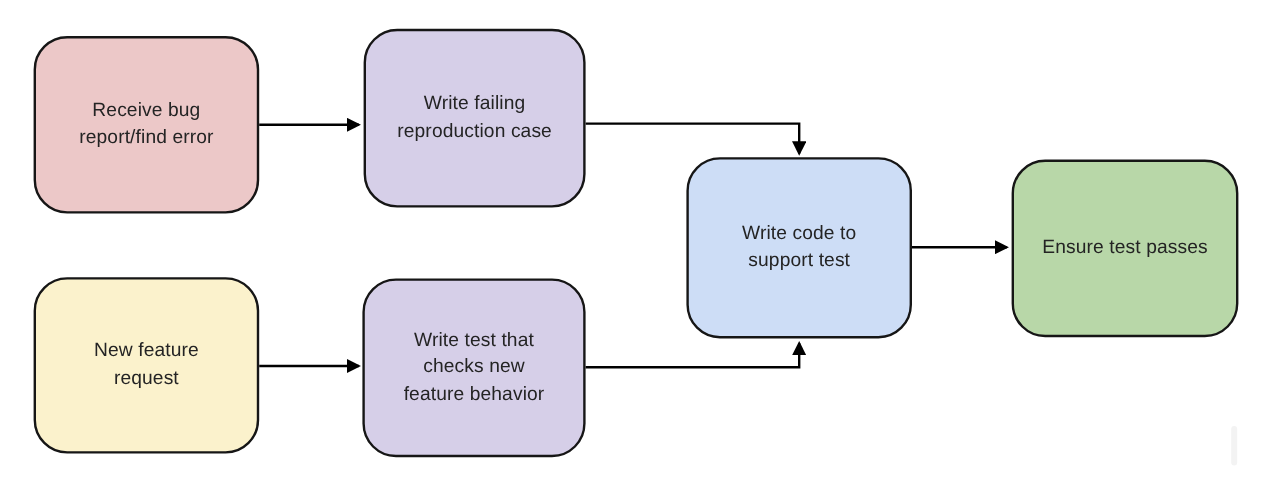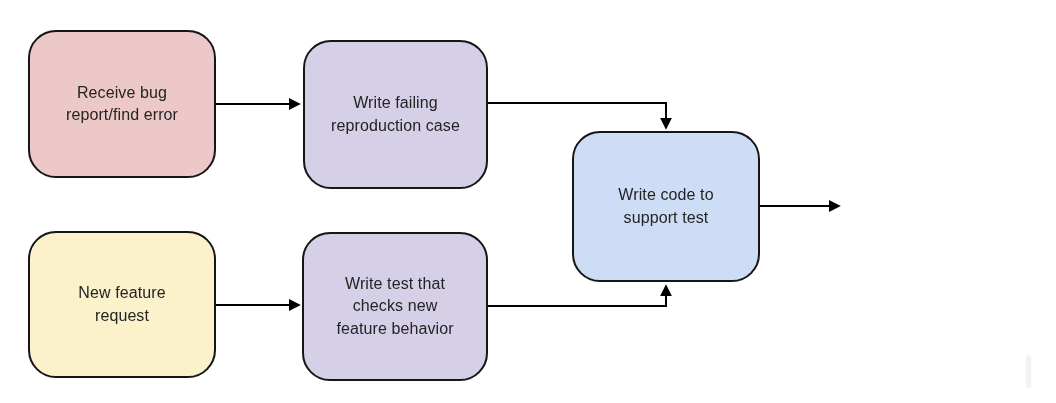--- a/index.html
+++ b/index.html
@@ -65,37 +65,40 @@
     <path class="arrow" d="M216,305 H299" marker-end="url(#arrowhead)" style="stroke: rgb(0, 0, 0);"></path>
     <path class="arrow" d="M488,306 H666 V286" marker-end="url(#arrowhead)" style="stroke: rgb(0, 0, 0);"></path>
     <path class="arrow" d="M760,206 H839" marker-end="url(#arrowhead)" style="stroke: rgb(0, 0, 0);"></path>
   </svg>
 
   <div class="node" style="left: 28px; top: 30px; width: 188px; height: 148px; background-color: rgb(236, 200, 200); border-color: rgb(22, 22, 22);">
     <div class="node-label" style="color: rgb(36, 36, 36);">Receive bug
 report/find error</div>
   </div>
 
-  <div class="node" style="left: 303px; top: 40px; width: 185px; height: 149px; background-color: rgb(214, 207, 232); border-color: rgb(22, 22, 22);">
+  <div class="node" style="left: 303px; top: 24px; width: 185px; height: 149px; background-color: rgb(214, 207, 232); border-color: rgb(22, 22, 22);">
     <div class="node-label" style="color: rgb(36, 36, 36);">Write failing
 reproduction case</div>
   </div>
 
   <div class="node" style="left: 28px; top: 231px; width: 188px; height: 147px; background-color: rgb(251, 242, 204); border-color: rgb(22, 22, 22);">
     <div class="node-label" style="color: rgb(36, 36, 36);">New feature
 request</div>
   </div>
 
   <div class="node" style="left: 302px; top: 232px; width: 186px; height: 149px; background-color: rgb(214, 207, 232); border-color: rgb(22, 22, 22);">
     <div class="node-label" style="color: rgb(36, 36, 36);">Write test that
 checks new
 feature behavior</div>
   </div>
 
   <div class="node" style="left: 572px; top: 131px; width: 188px; height: 151px; background-color: rgb(205, 221, 246); border-color: rgb(22, 22, 22);">
     <div class="node-label" style="color: rgb(36, 36, 36);">Write code to
 support test</div>
   </div>
 
+  <div class="node" style="left: 843px; top: 133px; width: 189px; height: 148px; background-color: rgb(184, 215, 168); border-color: rgb(22, 22, 22);">
+    <div class="node-label" style="color: rgb(36, 36, 36);">Ensure test passes</div>
+  </div>
 
   <div class="scrollbar-thumb" style="background-color: rgb(243, 243, 243);"></div>
 
 </div>
 
 </body></html>

